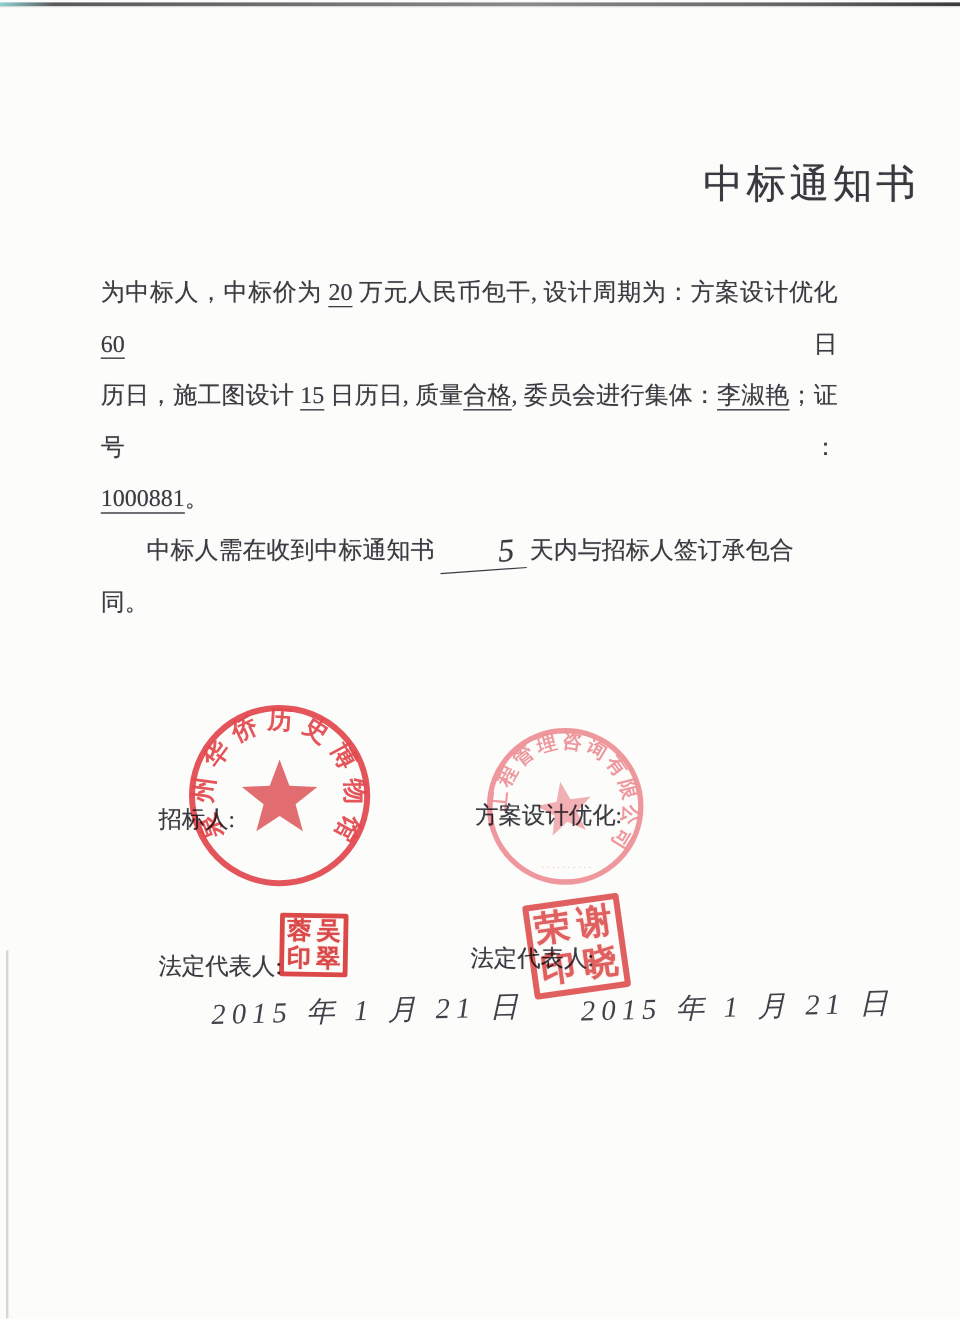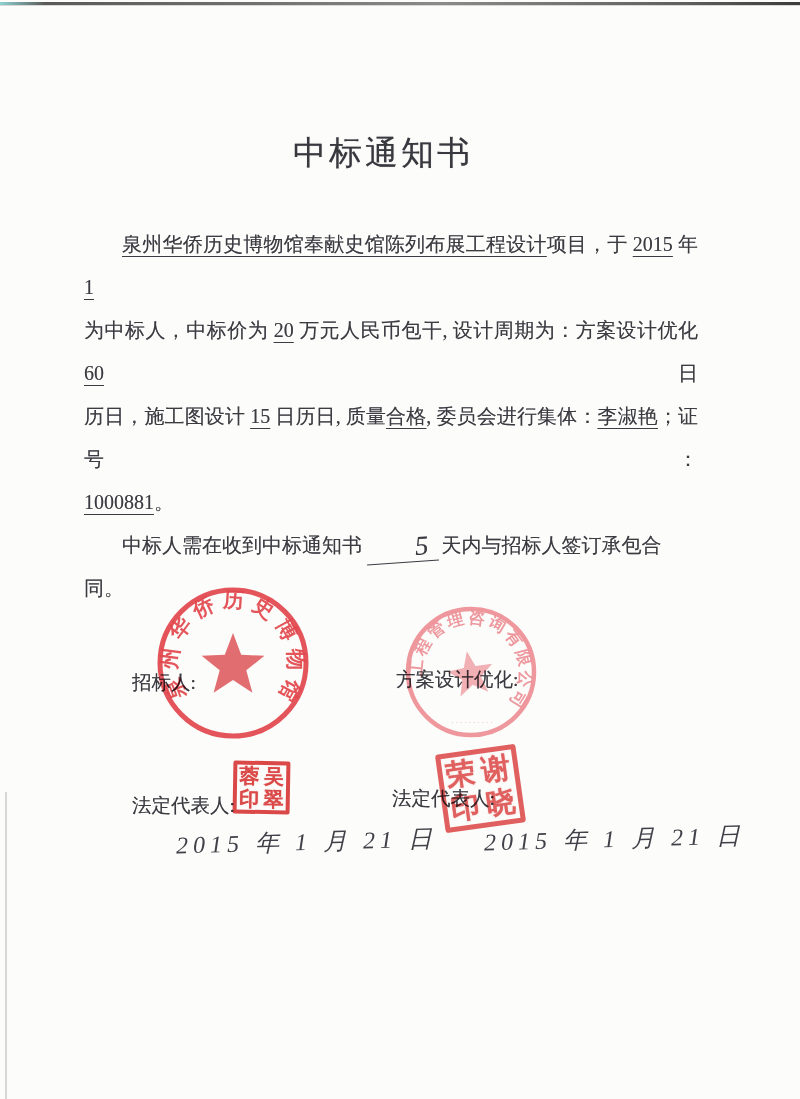--- a/index.html
+++ b/index.html
@@ -12,21 +12,21 @@
   
   .top-edge {
     position:absolute; top:2px; left:0; right:0; height:3px;
     background:linear-gradient(90deg,#8fd2d2 0px,#5a5a5a 45px,#6e6e6e 30%,#8a8a8a 55%,#606060 85%,#3c3c3c 100%);
   }
   .top-edge2 { position:absolute; top:5px; left:0; right:0; height:1px; background:#d8d8d6; }
   .left-line { position:absolute; left:5px; top:792px; bottom:0; width:2px; background:#cdcdce; opacity:.8; }
   
   .title {
     position:absolute; top:131px; left:0; right:34px; margin:0;
-    text-align:center; font-size:33px; font-weight:normal; letter-spacing:3px;
+    text-align:right; font-size:33px; font-weight:normal; letter-spacing:3px;
     color:#38383f; text-shadow:0 0 .7px rgba(55,55,64,.6);
   }
   
   .body-text {
     position:absolute; top:223px; left:84px; width:614px;
     font-size:20px; color:#3b3b42; text-shadow:0 0 .6px rgba(58,58,66,.5);
   }
   .line { line-height:43px; min-height:43px; }
   .line.justify { text-align:justify; text-align-last:justify; }
   .line.indent { text-indent:38px; }
@@ -80,21 +80,20 @@
 
 <div class="page">
 
   <div class="top-edge"></div>
   <div class="top-edge2"></div>
   <div class="left-line"></div>
 
   <h1 class="title">中标通知书</h1>
 
   <div class="body-text">
-      <div class="line justify indent"><span class="u">泉州华侨历史博物馆奉献史馆陈列布展工程设计</span><span class="">项目，于 </span><span class="u">2015</span><span class=""> 年 </span><span class="u">1</span></div>
       <div class="line justify"><span class="">为中标人，中标价为 </span><span class="u">20</span><span class=""> 万元人民币包干, 设计周期为：方案设计优化 </span><span class="u">60</span><span class=""> 日</span></div>
       <div class="line justify"><span class="">历日，施工图设计 </span><span class="u">15</span><span class=""> 日历日, 质量</span><span class="u">合格</span><span class="">, 委员会进行集体：</span><span class="u">李淑艳</span><span class="">；证号：</span></div>
       <div class="line"><span class="u">1000881</span><span class="">。</span></div>
       <div class="line indent"><span class="">中标人需在收到中标通知书</span><span class="hw">5</span><span class="">天内与招标人签订承包合同。</span></div>
     </div>
 
   <div class="label bidder-label">招标人:</div>
   <div class="round-seal bidder">
     <svg width="170" height="170" viewBox="0 0 170 170">
       <defs>

